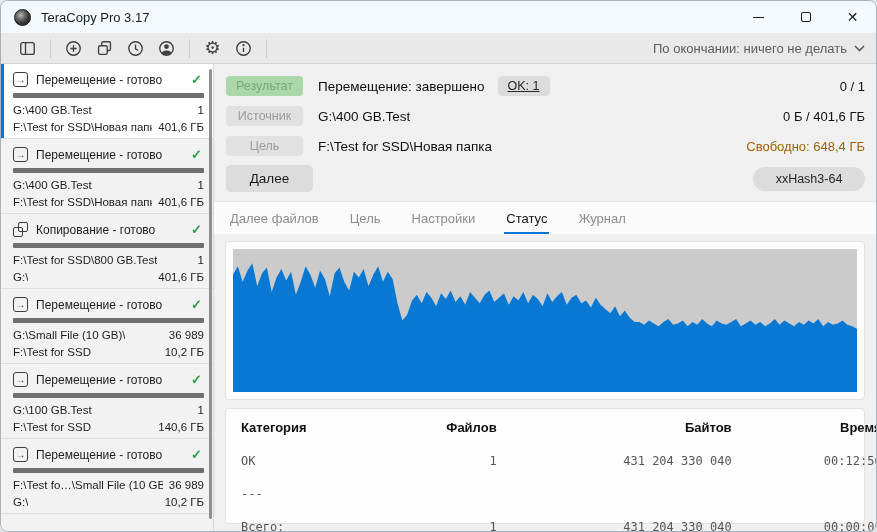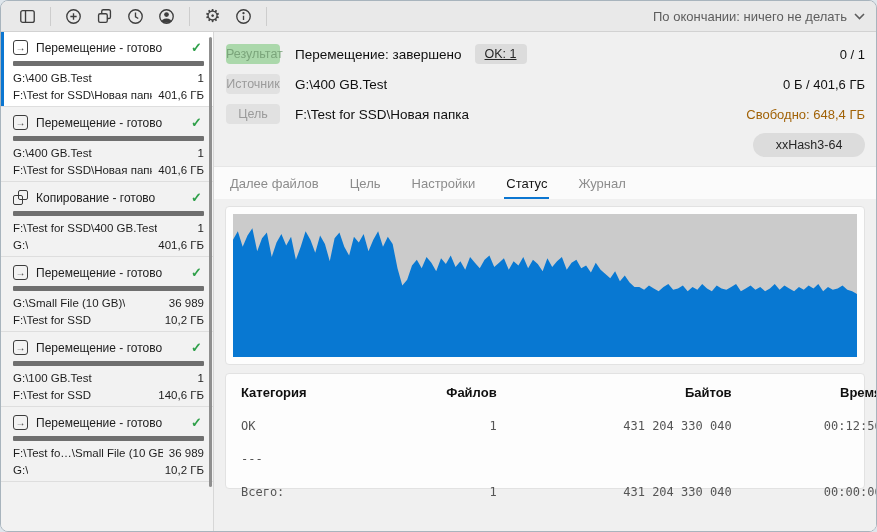--- a/index.html
+++ b/index.html
@@ -50,21 +50,21 @@
   .sb-title{font-size:12px;color:#1d1d1d;white-space:nowrap;overflow:hidden;}
   .sb-check{margin-left:auto;color:#2fa04a;font-size:13px;font-weight:bold;padding-right:2px;}
   .sb-bar{height:5px;background:#6f6f6f;border-radius:1px;margin:5px 0 4px 0;}
   .sb-line{display:flex;justify-content:space-between;gap:6px;font-size:11.5px;color:#1d1d1d;line-height:17px;}
   .sb-line .p{white-space:nowrap;overflow:hidden;}
   .sb-line .v{flex:0 0 auto;}
   
   .main{flex:1;display:flex;flex-direction:column;background:#f0f0f0;min-width:0;}
   .info{padding:11px 11px 0 12px;}
   .info-row{display:flex;align-items:center;margin-bottom:8px;height:22px;}
-  .tag{width:54px;text-align:center;padding:3px 0;border-radius:4px;font-size:12.5px;background:#e1e1e1;color:#9b9b9b;flex:0 0 auto;}
+  .tag{width:77px;text-align:center;padding:3px 0;border-radius:4px;font-size:12.5px;background:#e1e1e1;color:#9b9b9b;flex:0 0 auto;}
   .tag.green{background:var(--green-bg);color:#7ba57b;}
   .info-text{margin-left:15px;font-size:13.5px;color:#101010;white-space:nowrap;overflow:hidden;}
   .badge{margin-left:13px;background:#dcdcdc;border-radius:4px;padding:3px 10px;font-size:12.5px;color:#262626;flex:0 0 auto;text-decoration:underline;}
   .right-val{margin-left:auto;font-size:13px;color:#101010;flex:0 0 auto;padding-left:10px;}
   .right-val.dim{color:#a16207;}
   .next-row{display:flex;align-items:center;margin:5px 0 0 0;}
   .btn-next{padding:6px 0;width:87px;text-align:center;background:#dcdcdc;border-radius:5px;font-size:13.5px;color:#1b1b1b;}
   .btn-hash{margin-left:auto;padding:5px 0;width:112px;text-align:center;background:#dcdcdc;border-radius:12px;font-size:12.5px;color:#262626;}
   
   .tabs{display:flex;gap:27px;padding:9px 0 0 14px;background:#fbfbfb;border-top:1px solid #e6e6e6;height:33px;margin-top:9px;flex:0 0 auto;}
@@ -79,20 +79,35 @@
   .t-grid{display:grid;grid-template-columns:1fr 190px 235px 150px;row-gap:8px;}
   .t-h{font-size:13px;font-weight:bold;color:#101010;padding-bottom:11px;}
   .t-c{font-family:"DejaVu Sans Mono",monospace;font-size:12px;color:#555;padding-bottom:11px;white-space:pre;}
   .ta-r{text-align:right;}
 </style>
 </head>
 <body>
 
 <div class="window">
 
+  <div class="titlebar">
+    <div class="app-icon"></div>
+    <div class="title-text">TeraCopy Pro 3.17</div>
+    <div class="win-controls">
+      <div class="win-btn">
+          <span class="glyph-min"></span>
+        </div>
+      <div class="win-btn">
+          <span class="glyph-max"></span>
+        </div>
+      <div class="win-btn">
+          <span class="glyph-close">✕</span>
+        </div>
+    </div>
+  </div>
 
   <div class="toolbar">
     <div class="tool-btn">
       <svg width="19" height="19" viewBox="0 0 24 24" fill="none" stroke="#3e3e3e" stroke-width="1.7">
           <rect x="3.5" y="4.5" width="17" height="15" rx="2.5"></rect>
           <line x1="9.5" y1="4.5" x2="9.5" y2="19.5"></line>
         </svg>
     </div>
     <div class="tool-sep"></div>
     <div class="tool-btn">
@@ -191,21 +206,21 @@
 
       <span class="sb-type sb-copy">
                 <i></i>
                 <i></i>
               </span>
       <span class="sb-title">Копирование - готово</span>
       <span class="sb-check">✓</span>
     </div>
     <div class="sb-bar"></div>
     <div class="sb-line">
-      <span class="p">F:\Test for SSD\400 GB.Test</span>
+      <span class="p">F:\Test for SSD\800 GB.Test</span>
       <span class="v">1</span>
     </div>
     <div class="sb-line">
       <span class="p">G:\</span>
       <span class="v">401,6 ГБ</span>
     </div>
   </div>
 
   <div class="sb-item">
     <div class="sb-head">
@@ -277,20 +292,21 @@
           <div class="tag">Источник</div>
           <div class="info-text">G:\400 GB.Test</div>
           <div class="right-val">0 Б / 401,6 ГБ</div>
         </div>
         <div class="info-row">
           <div class="tag">Цель</div>
           <div class="info-text">F:\Test for SSD\Новая папка</div>
           <div class="right-val dim">Свободно: 648,4 ГБ</div>
         </div>
         <div class="next-row">
+          <div class="btn-next">Далее</div>
           <div class="btn-hash">xxHash3-64</div>
         </div>
       </div>
 
       <div class="tabs">
         <div class="tab">Далее файлов</div>
         <div class="tab">Цель</div>
         <div class="tab">Настройки</div>
         <div class="tab active">Статус</div>
         <div class="tab">Журнал</div>

